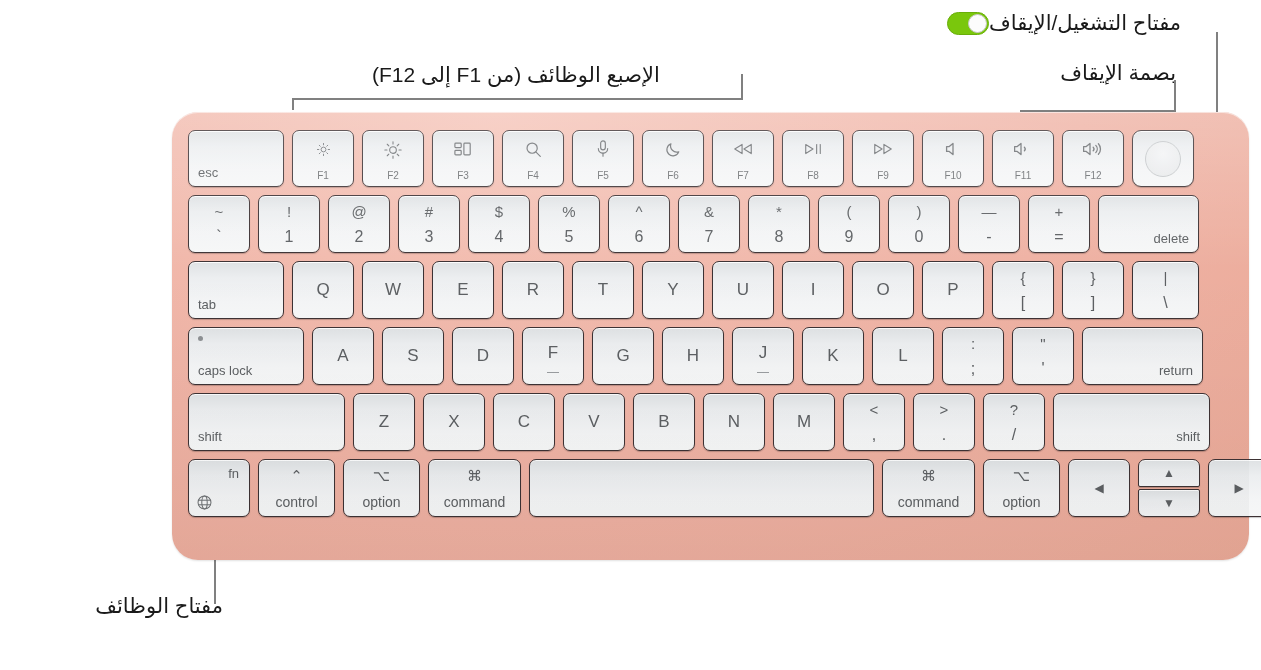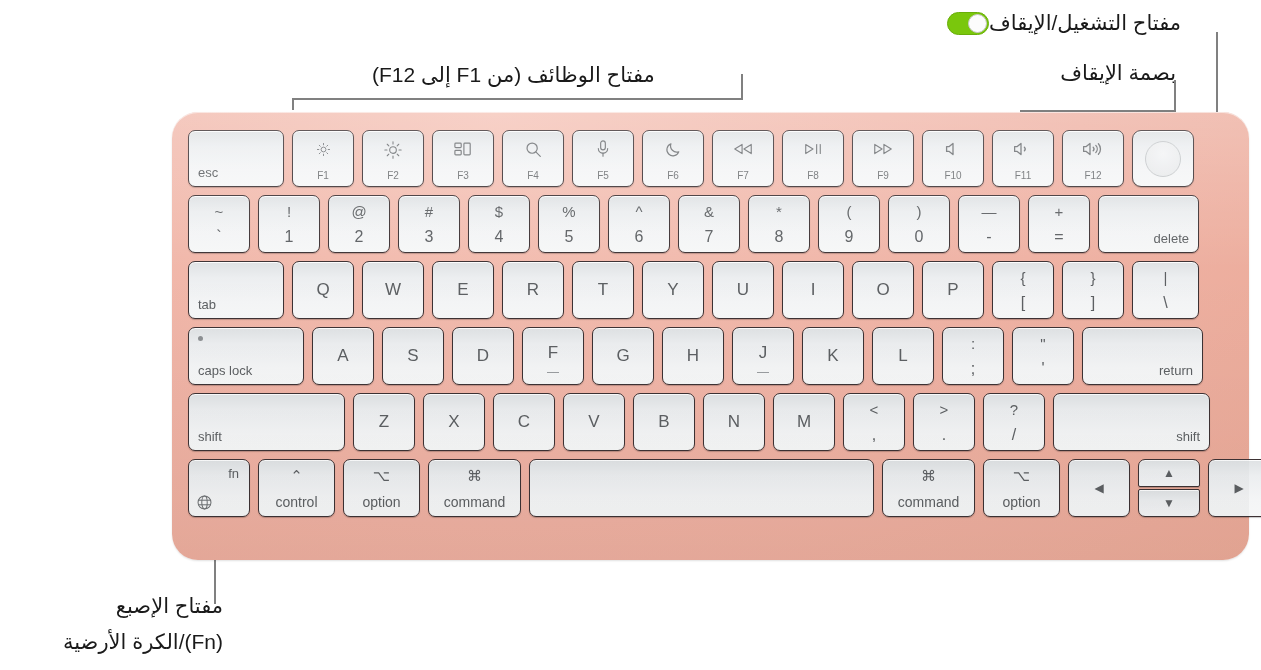--- a/index.html
+++ b/index.html
@@ -123,26 +123,25 @@
 
   <div class="callout" id="label-power">
     <span>مفتاح التشغيل/الإيقاف</span><span class="toggle-ico"></span>
   </div>
 
   <div class="callout" id="label-touchid">
     <span>بصمة الإيقاف</span>
   </div>
 
   <div class="callout" id="label-fkeys">
-    <span>مفتاح الوظائف (من F1 إلى F12)</span>
+    <span>الإصبع الوظائف (من F1 إلى F12)</span>
   </div>
 
   <div class="callout" id="label-fn">
-    <span class="ln">مفتاح الإصبع</span>
-    <span class="ln">(Fn)/الكرة الأرضية</span>
+    <span class="ln">مفتاح الوظائف</span>
   </div>
 
   <div class="lead v" style="left:1216px;top:32px;height:84px;"></div>
 
   <div class="lead v" style="left:1174px;top:80px;height:32px;"></div>
   <div class="lead h" style="left:1020px;top:110px;width:156px;"></div>
 
   <div class="lead v" style="left:741px;top:74px;height:26px;"></div>
   <div class="lead h" style="left:292px;top:98px;width:451px;"></div>
   <div class="lead v" style="left:292px;top:98px;height:12px;"></div>

